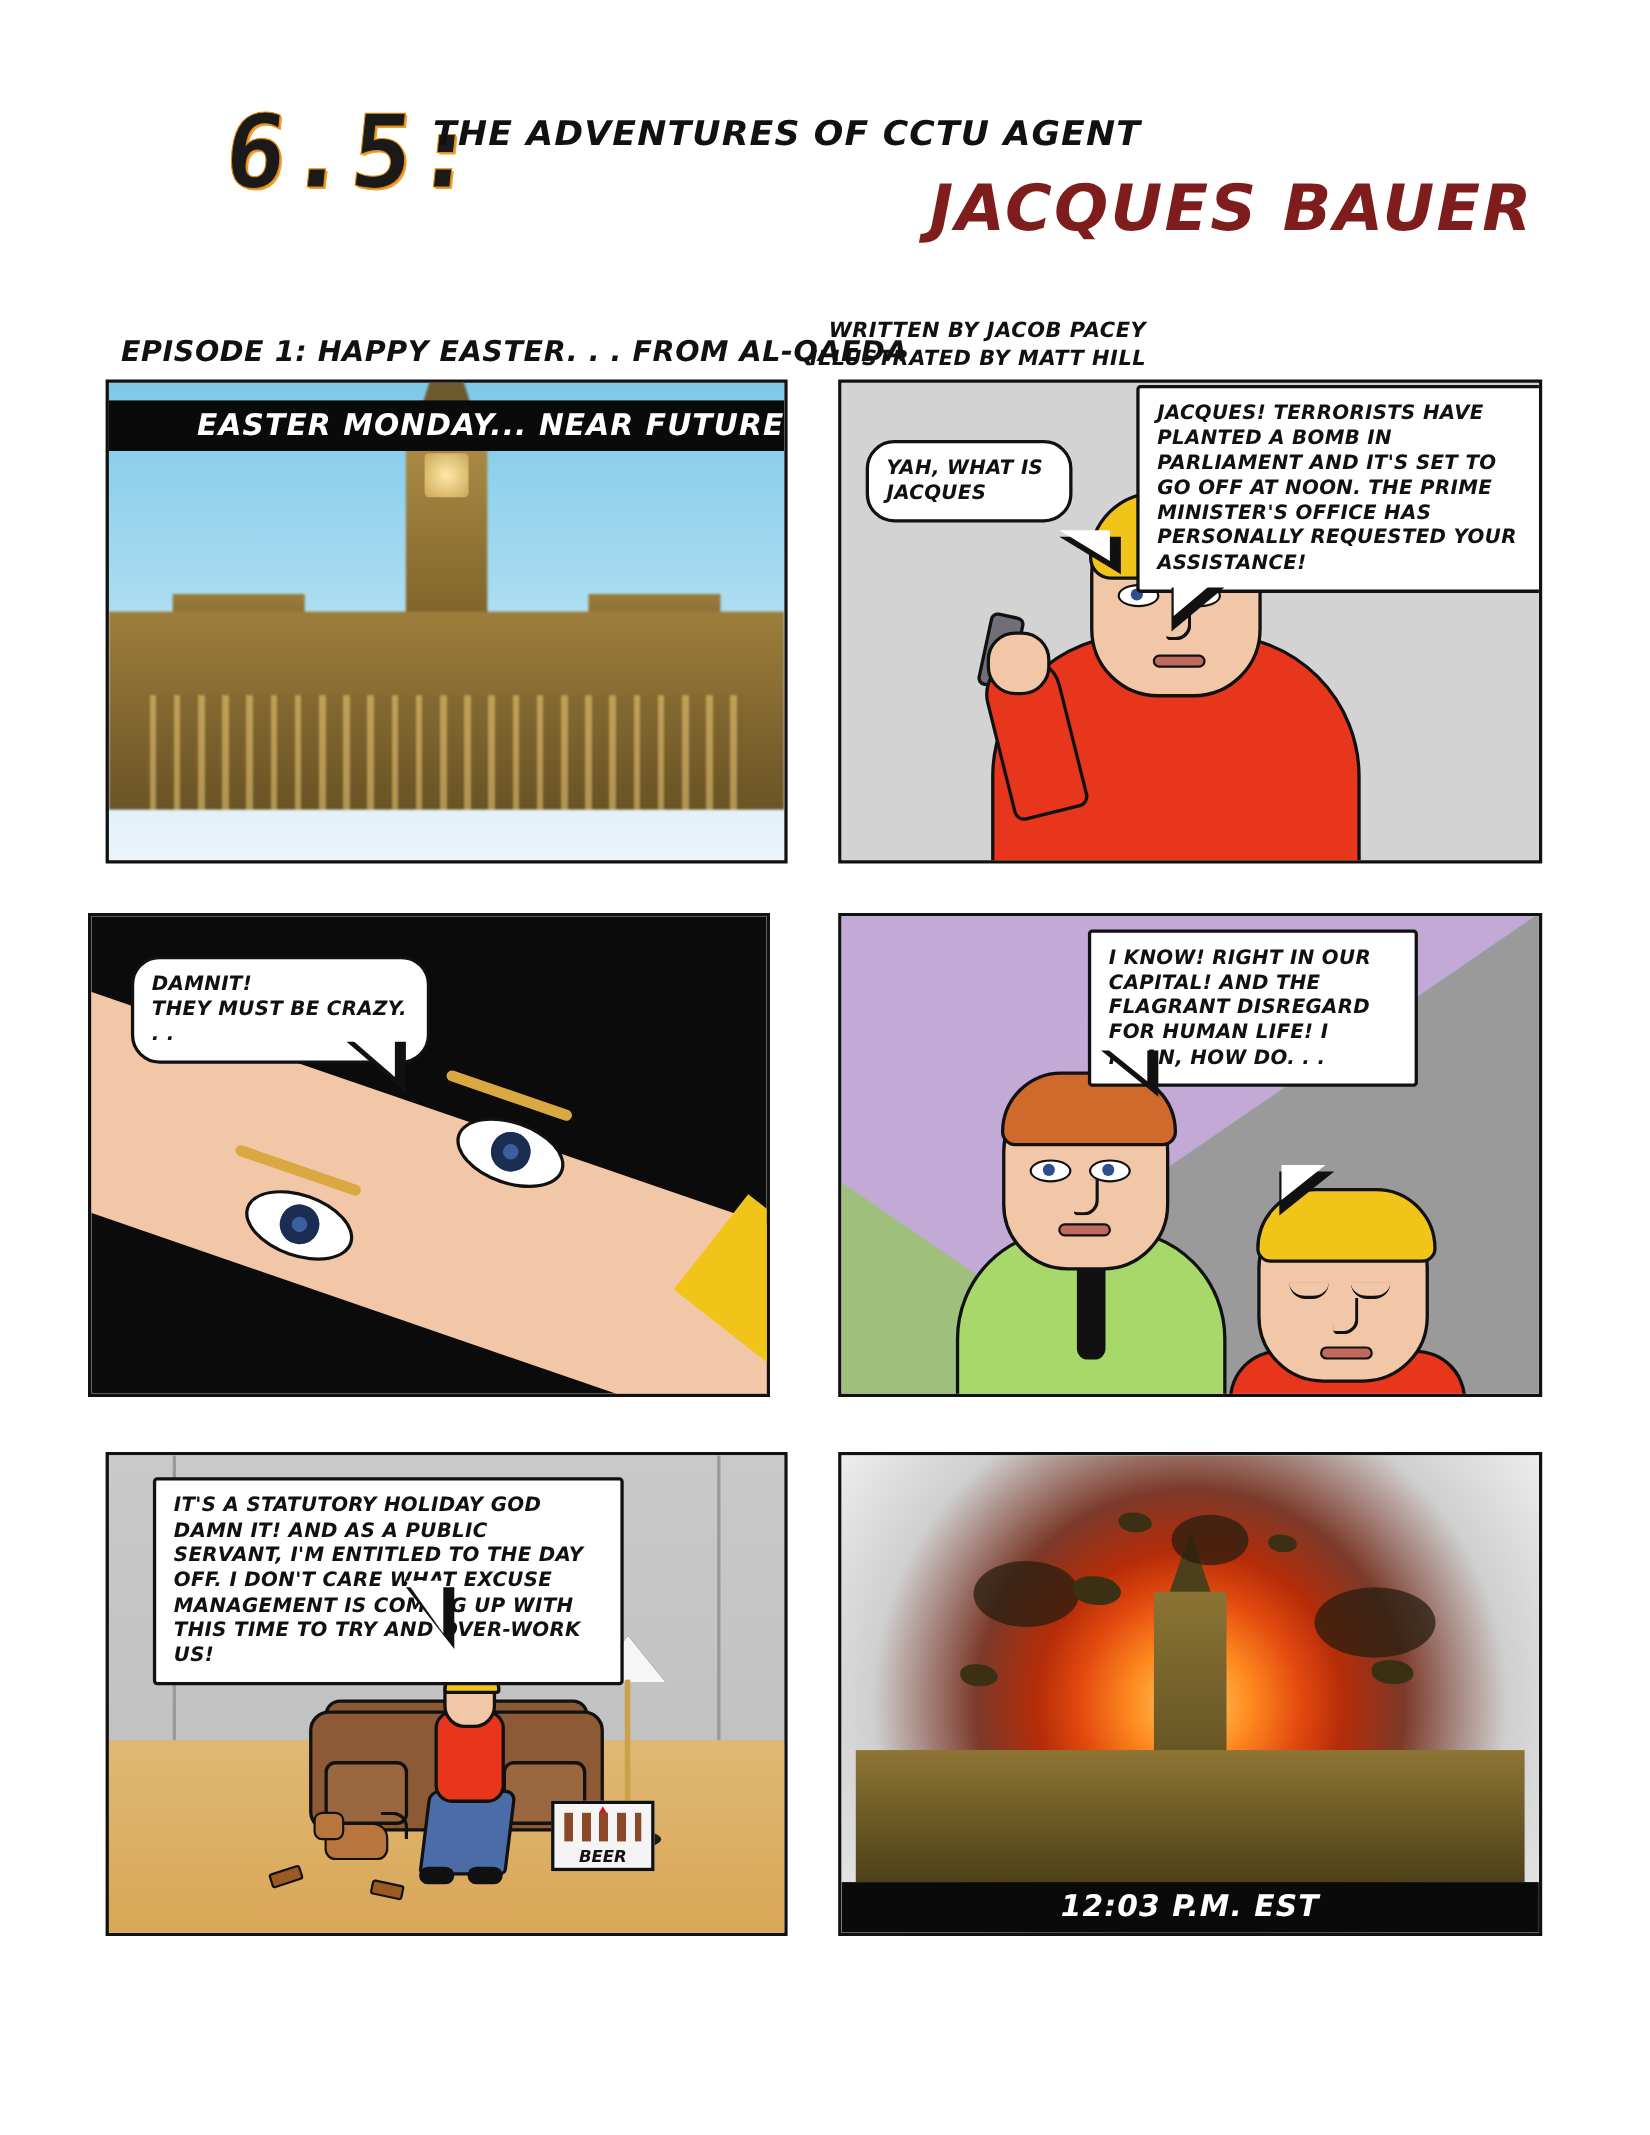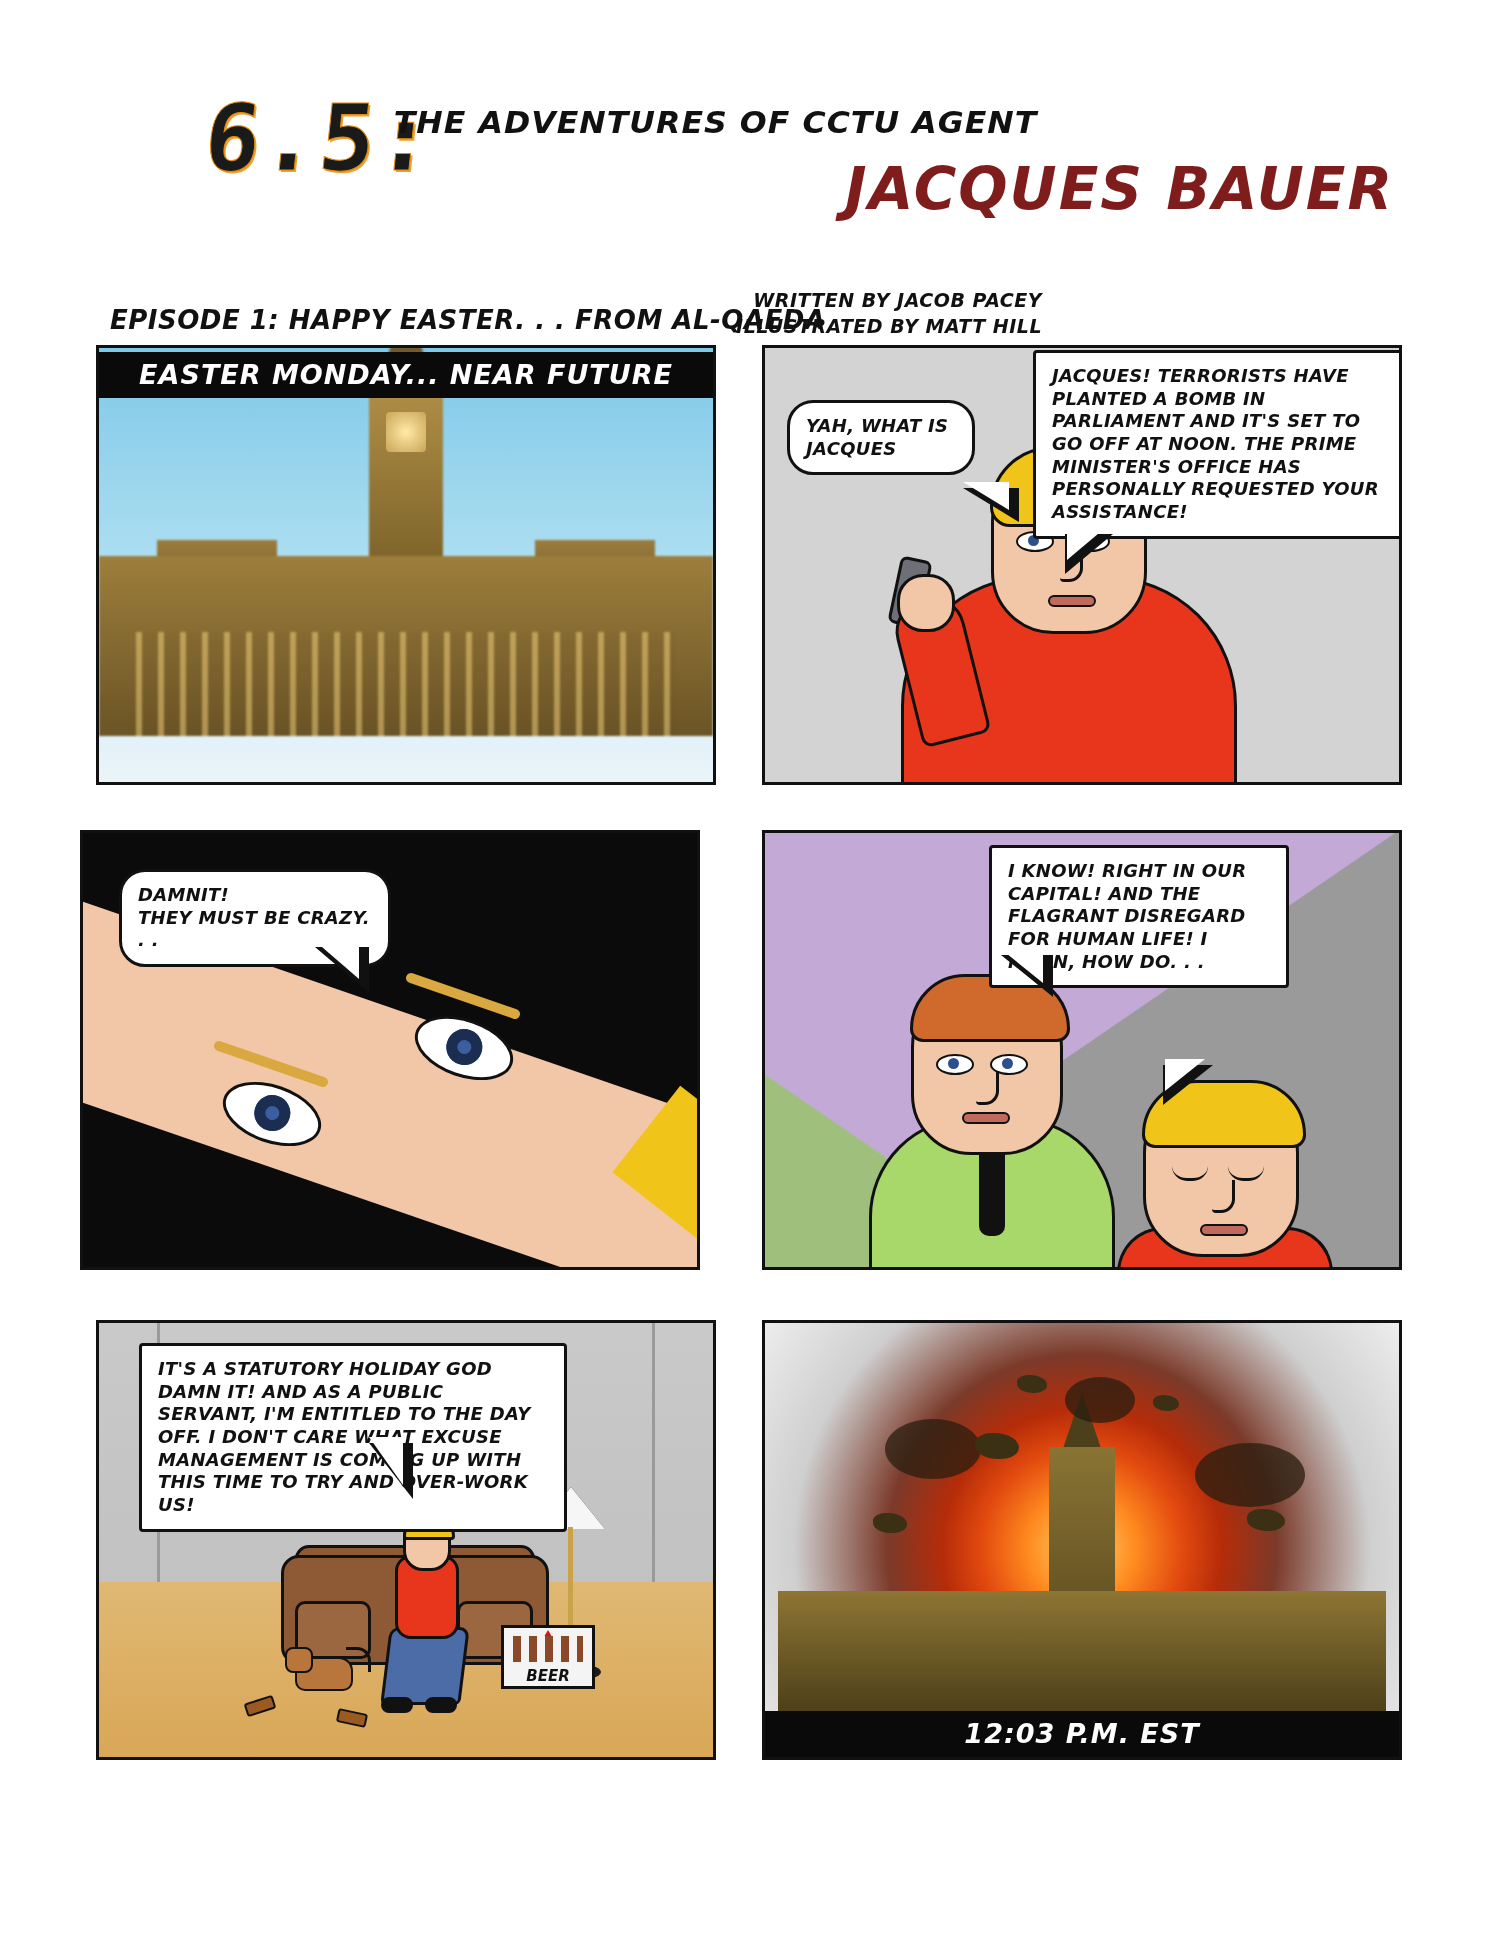--- a/index.html
+++ b/index.html
@@ -107,21 +107,21 @@
     color: #fff;
     text-align: center;
     font-size: 27px;
     font-style: italic;
     font-weight: bold;
     letter-spacing: 1px;
     line-height: 46px;
     height: 46px;
     z-index: 6;
   }
-  .caption-top { top: 4px; }
+  .caption-top { top: 16px; text-align: right; }
   .caption-bottom { bottom: 0; }
 
   
   .sky-day {
     position: absolute; inset: 0;
     background: linear-gradient(to bottom, #7ec8e8 0%, #a9dcf0 45%, #d8eef7 75%, #eaf4f9 100%);
   }
   .p1-building {
     position: absolute;
     left: 0; bottom: 46px;
@@ -453,21 +453,21 @@
     filter: drop-shadow(0 0 0 #111);
   }
   .p5-lamp-pole {
     position: absolute; right: 140px; bottom: 88px; width: 5px; height: 142px; background: #c9a24a;
   }
   .p5-lamp-base {
     position: absolute; right: 112px; bottom: 76px; width: 62px; height: 18px;
     background: #1b1b1b; border-radius: 50%;
   }
   .p5-beer-box {
-    position: absolute; right: 118px; bottom: 68px;
+    position: absolute; right: 118px; bottom: 56px;
     width: 88px; height: 58px; background: #f4f4f4;
     border: 3px solid #111;
   }
   .p5-beer-label {
     position: absolute; left: 0; bottom: 0; width: 100%;
     text-align: center; font-size: 15px; font-weight: bold;
     font-style: italic; color: #111; line-height: 20px;
   }
   .p5-beer-bottles {
     position: absolute; left: 9px; top: 8px; width: 70px; height: 26px;

